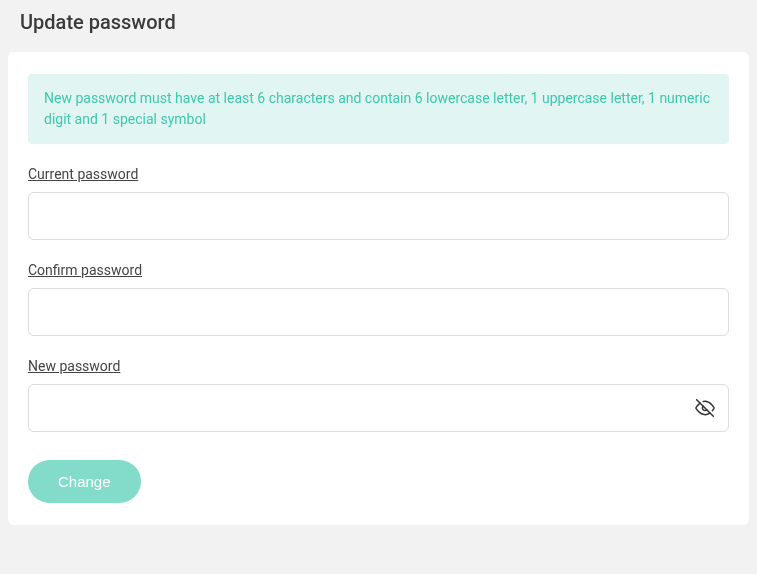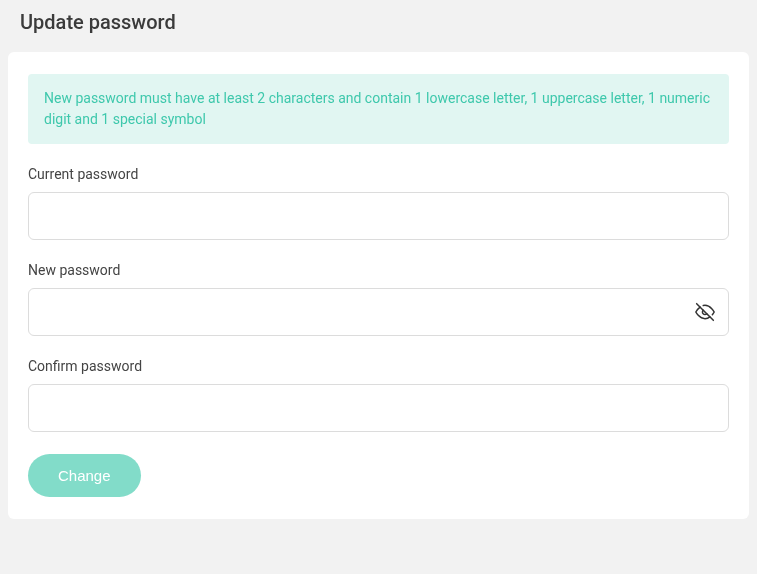--- a/index.html
+++ b/index.html
@@ -43,20 +43,21 @@
       margin-bottom: 22px;
     }
     .form-group {
       margin-bottom: 22px;
     }
     .form-label {
       display: block;
       font-size: 14px;
       color: #444;
       margin-bottom: 10px;
+      text-decoration: underline;
     }
     .input-wrapper {
       position: relative;
     }
     .form-input {
       width: 100%;
       height: 48px;
       border: 1px solid #dcdcdc;
       border-radius: 6px;
       padding: 10px 14px;
@@ -79,56 +80,57 @@
     }
     .submit-button {
       background-color: #82dcc9;
       color: #ffffff;
       border: none;
       border-radius: 999px;
       padding: 13px 30px;
       font-size: 15px;
       font-weight: 500;
       cursor: pointer;
+      margin-top: 6px;
     }
   </style>
 </head>
 <body>
 
 <h1 class="page-title">Update password</h1>
 
 <div class="card">
   
 
-  <div class="info-box">New password must have at least 2 characters and contain 1 lowercase letter, 1 uppercase letter, 1 numeric digit and 1 special symbol</div>
+  <div class="info-box">New password must have at least 6 characters and contain 6 lowercase letter, 1 uppercase letter, 1 numeric digit and 1 special symbol</div>
 
   <div class="form-group">
     <label class="form-label">Current password</label>
+    <div class="input-wrapper">
+      <input type="password" class="form-input" value="" style="">
+    </div>
+  </div>
+
+  <div class="form-group">
+    <label class="form-label">Confirm password</label>
     <div class="input-wrapper">
       <input type="password" class="form-input" value="" style="">
     </div>
   </div>
 
   <div class="form-group">
     <label class="form-label">New password</label>
     <div class="input-wrapper">
       <input type="password" class="form-input with-icon" value="" style="">
       <span class="visibility-icon">
         <svg viewBox="0 0 24 24" fill="none" stroke="currentColor" stroke-width="1.8" stroke-linecap="round" stroke-linejoin="round">
           <path d="M17.94 17.94A10.07 10.07 0 0 1 12 20c-7 0-11-8-11-8a18.45 18.45 0 0 1 5.06-5.94"></path>
           <path d="M9.9 4.24A9.12 9.12 0 0 1 12 4c7 0 11 8 11 8a18.5 18.5 0 0 1-2.16 3.19"></path>
           <path d="M14.12 14.12A3 3 0 1 1 9.88 9.88"></path>
           <line x1="2" y1="2" x2="22" y2="22"></line>
         </svg>
       </span>
     </div>
   </div>
 
-  <div class="form-group">
-    <label class="form-label">Confirm password</label>
-    <div class="input-wrapper">
-      <input type="password" class="form-input" value="" style="">
-    </div>
-  </div>
-
   <button class="submit-button">Change</button>
 
 </div>
 
 </body></html>

